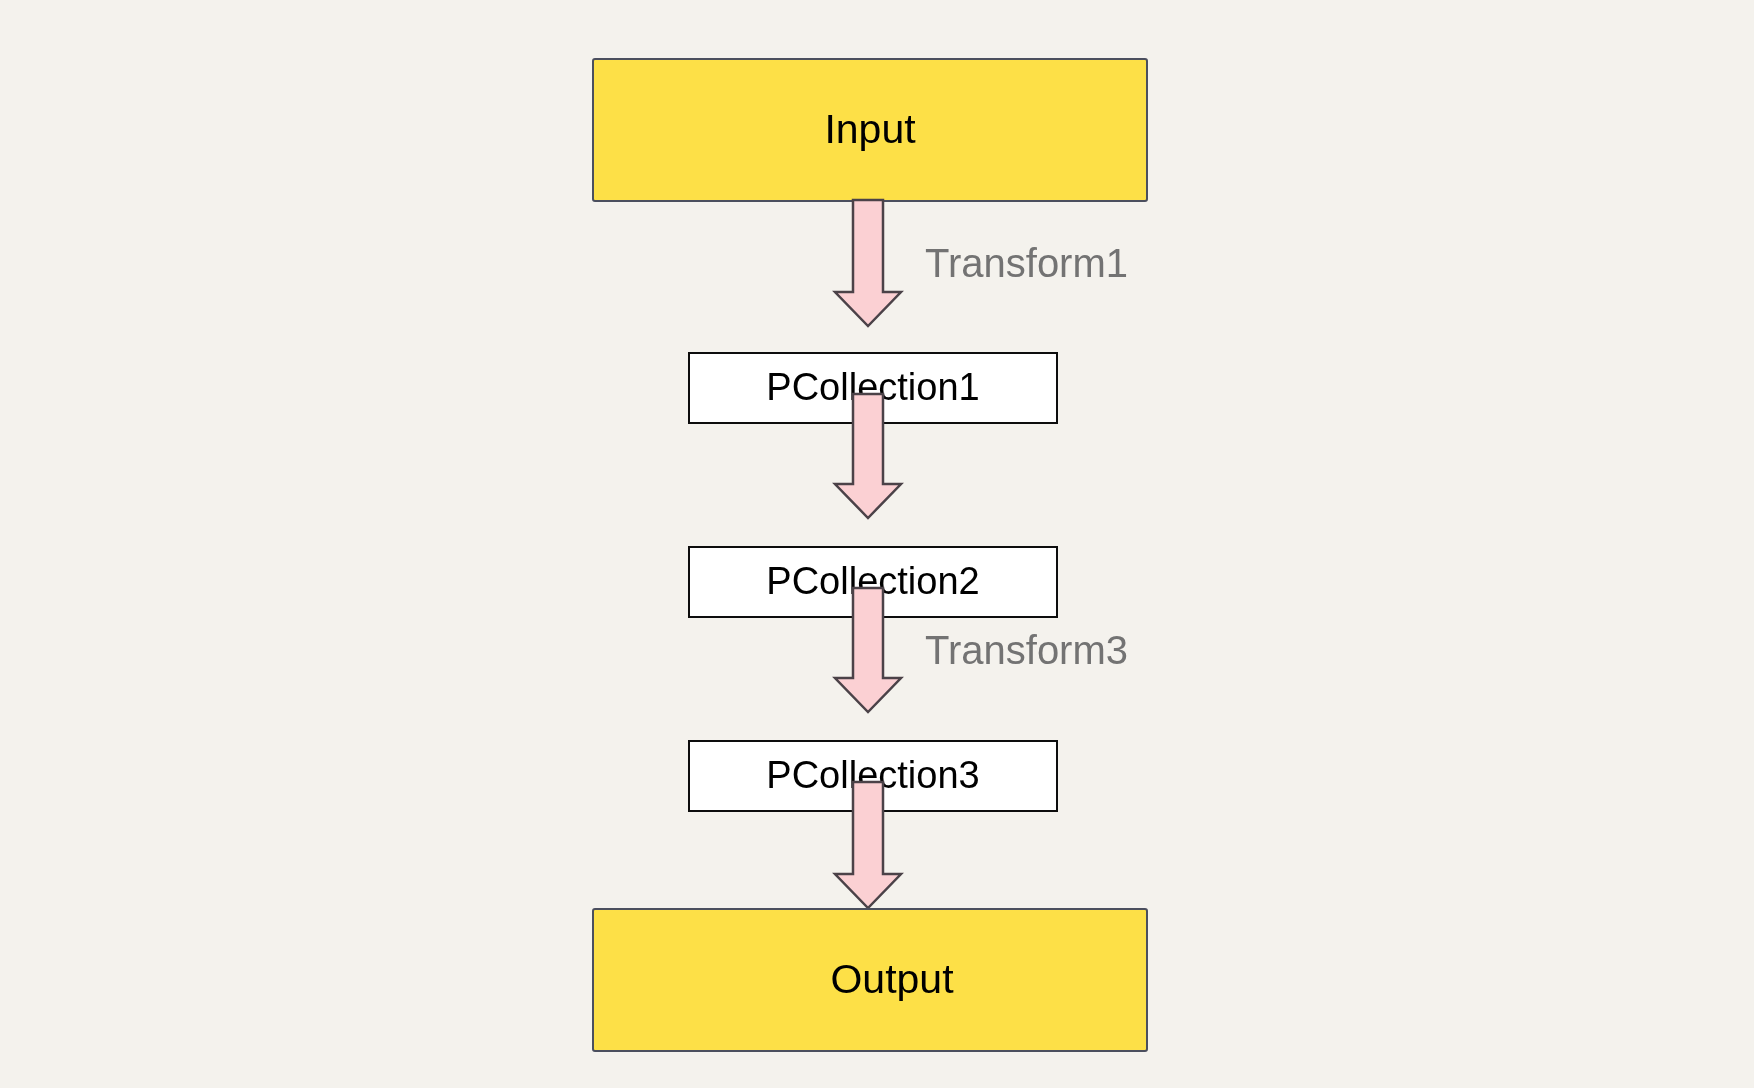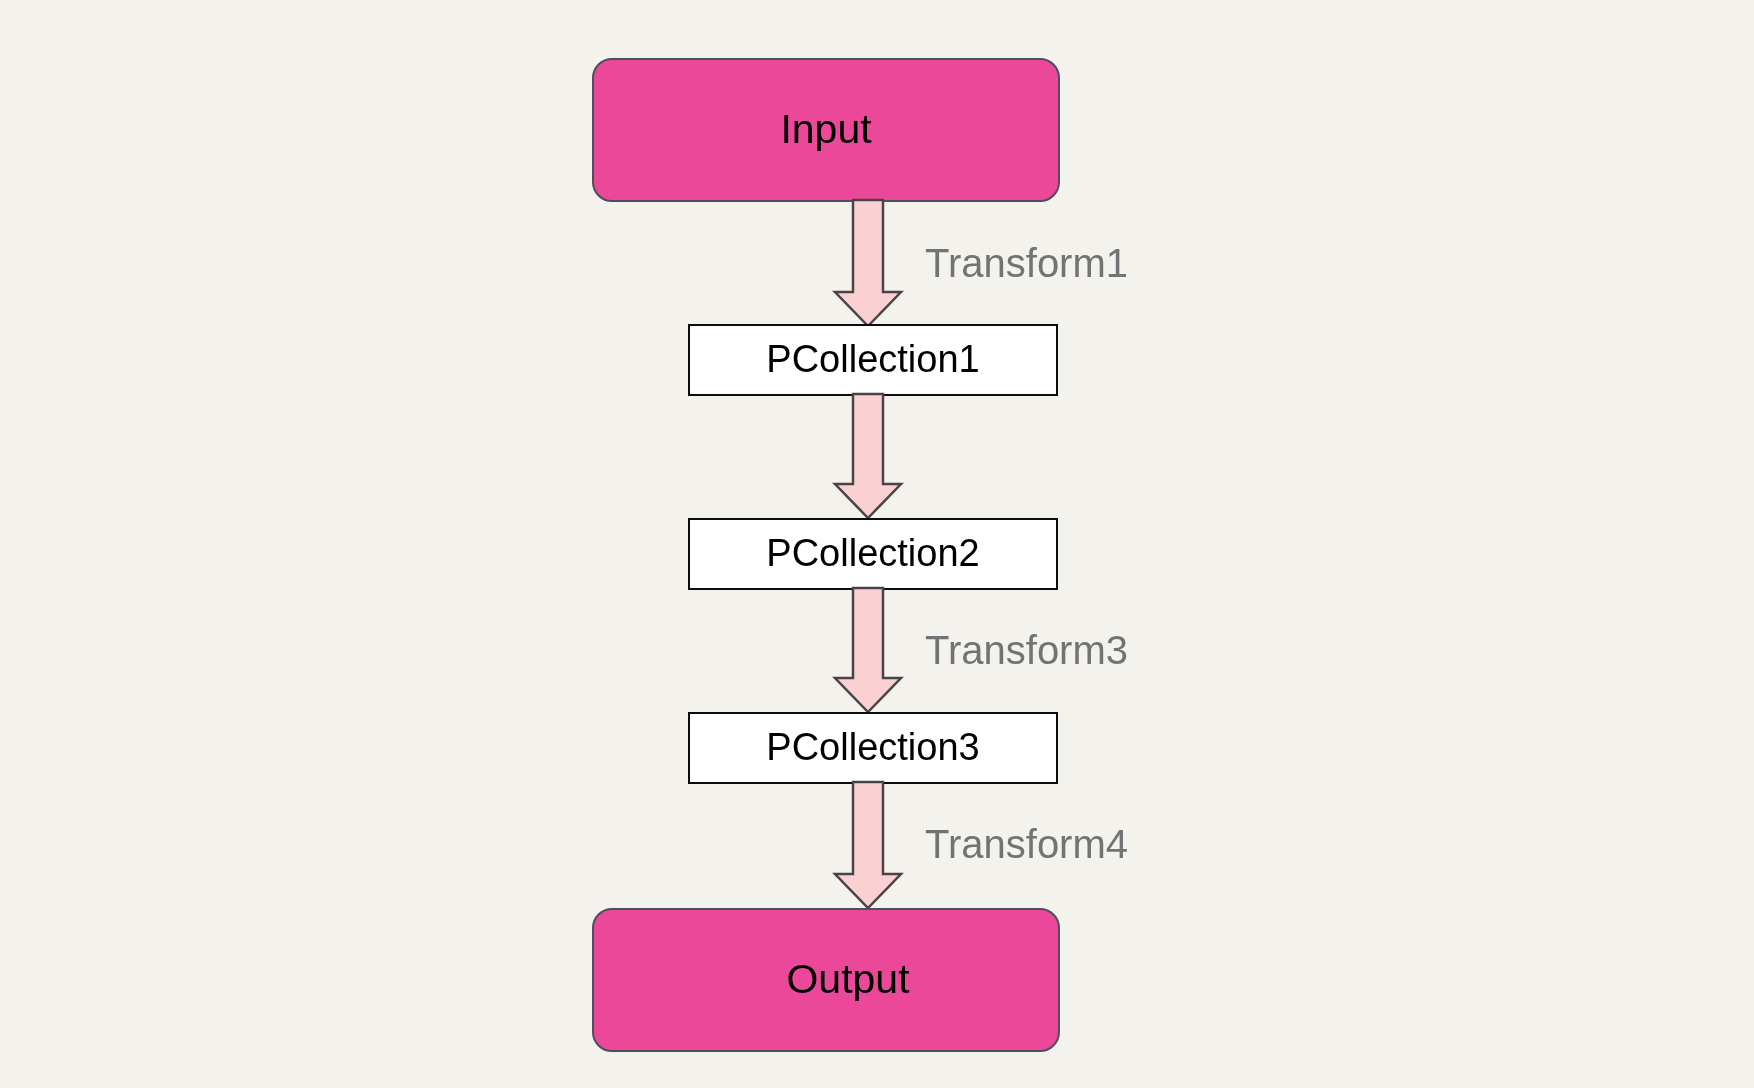--- a/index.html
+++ b/index.html
@@ -24,39 +24,40 @@
     position: absolute;
     box-sizing: border-box;
     display: flex;
     align-items: center;
     justify-content: center;
     color: #000000;
     line-height: 1.1;
   }
 
   .node-terminal {
-    background: #ec4899;
+    background: #fde047;
     border: 2px solid #4b4f5e;
-    border-radius: 20px;
+    border-radius: 3px;
     font-size: 41px;
     left: 592px;
-    width: 468px;
+    width: 556px;
     height: 144px;
   }
   .node-terminal.input  { top: 58px; }
   .node-terminal.output { top: 908px; padding-left: 44px; }
 
   .node-pcollection {
     background: #ffffff;
     border: 2px solid #0d0d0d;
     border-radius: 0;
     font-size: 38px;
     left: 688px;
     width: 370px;
     height: 72px;
+    margin-top: 28px;
   }
   .node-pcollection.p1 { top: 324px; }
   .node-pcollection.p2 { top: 518px; }
   .node-pcollection.p3 { top: 712px; }
 
   
   .edge {
     position: absolute;
     left: 833px;
     width: 70px;
@@ -124,19 +125,18 @@
 
   <div class="node node-pcollection p3">
     <span>PCollection3</span>
   </div>
 
   <div class="edge e4">
     <svg viewBox="0 0 70 128" preserveAspectRatio="none" aria-hidden="true">
       <polygon points="20,0 50,0 50,92 68,92 35,126 2,92 20,92" fill="#fbd0d3" stroke="#4b4248" stroke-width="2.5" stroke-linejoin="miter"></polygon>
     </svg>
   </div>
-  <div class="edge-label l4">Transform4</div>
 
   <div class="node node-terminal output">
     <span>Output</span>
   </div>
 
 </div>
 
 </body></html>

